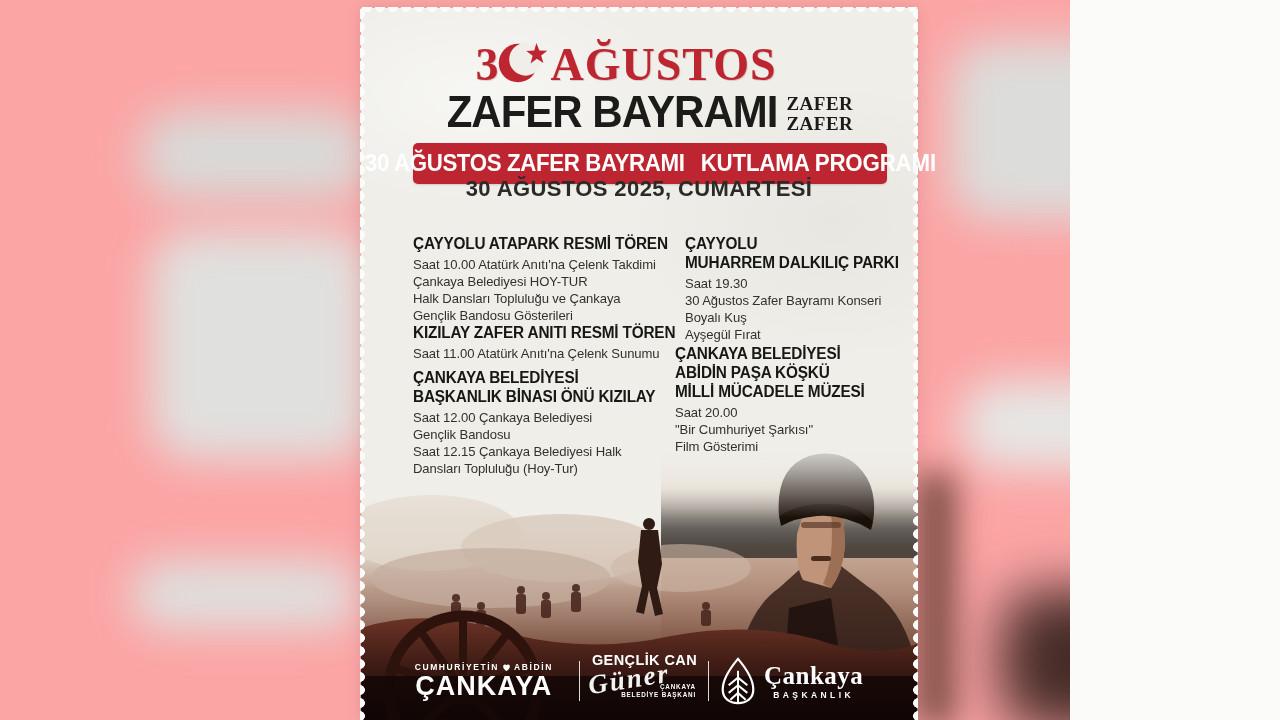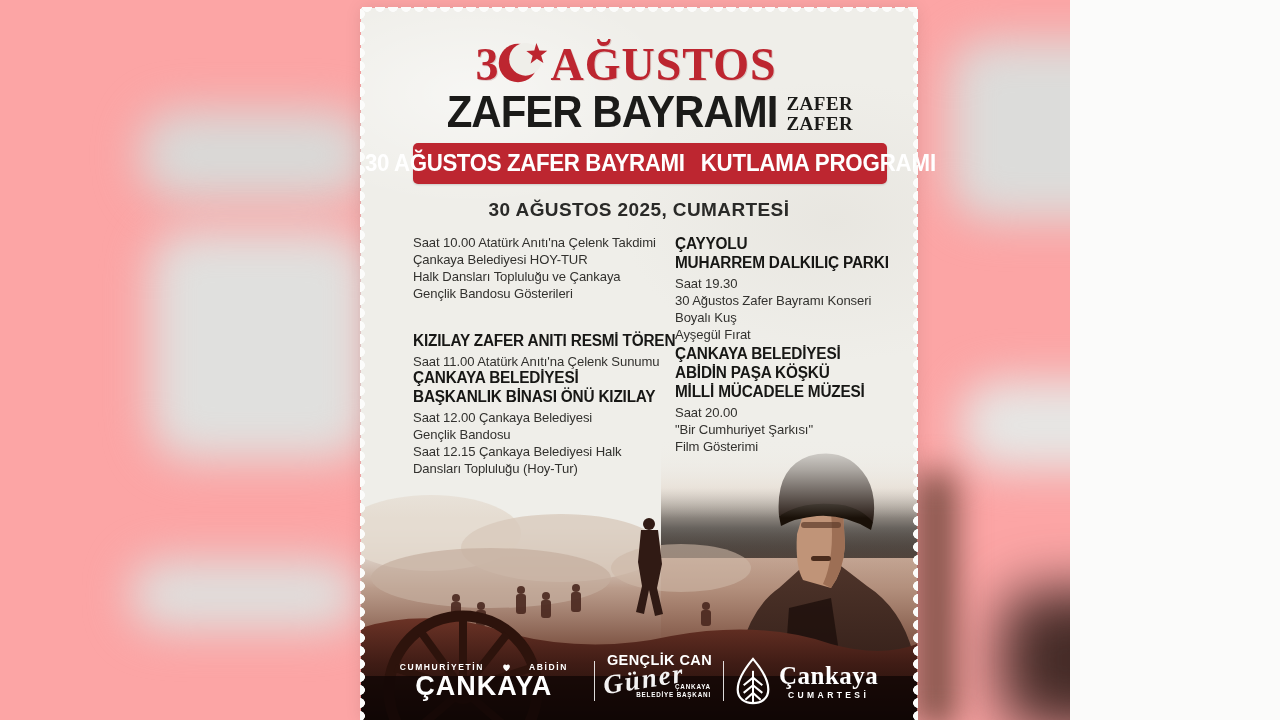--- a/index.html
+++ b/index.html
@@ -39,38 +39,38 @@
   .title2{position:absolute;top:80px;left:0;width:100%;display:flex;justify-content:center;align-items:flex-start;padding-left:22px;box-sizing:border-box;}
   .zafer{font-size:42px;font-weight:900;color:#1b1b19;letter-spacing:-1px;transform:scaleY(1.04);white-space:nowrap;}
   .kutlu{margin-left:9px;margin-top:6px;font-family:"Liberation Serif",serif;font-weight:700;font-size:19px;line-height:20px;color:#1b1b19;letter-spacing:.5px;}
 
   
   .banner{position:absolute;top:135px;left:52px;width:474px;height:41px;background:#bd2630;border-radius:5px;
       display:flex;align-items:center;justify-content:center;white-space:nowrap;box-shadow:0 1px 2px rgba(0,0,0,.15);}
   .banner .b1{color:#fff;font-size:23px;font-weight:900;letter-spacing:-.4px;transform:scaleX(.97);}
   .banner .b2{color:#fff;font-size:23px;font-weight:700;letter-spacing:-.2px;margin-left:7px;transform:scaleX(.97);}
 
-  .dateline{position:absolute;top:191px;left:0;width:100%;text-align:center;font-size:19px;font-weight:700;color:#2a2a28;letter-spacing:.4px;}
+  .dateline{position:absolute;top:168px;left:0;width:100%;text-align:center;font-size:22px;font-weight:700;color:#2a2a28;letter-spacing:.4px;}
 
   
   .prog-item{position:absolute;z-index:3;}
   .ph{font-size:16px;font-weight:900;color:#171715;line-height:19px;letter-spacing:-.2px;white-space:nowrap;transform:scaleX(.96);transform-origin:left top;}
   .ph-wrap{margin-bottom:3px;}
   .pl{font-size:13.5px;font-weight:400;color:#32312e;line-height:17px;letter-spacing:-.1px;white-space:nowrap;transform:scaleX(.97);transform-origin:left top;}
 
   
   .scene{position:absolute;left:0;top:430px;width:556px;height:282px;z-index:1;}
   .scene svg{display:block;}
   .scene-fade{position:absolute;left:0;top:430px;width:556px;height:80px;z-index:2;
       background:linear-gradient(to bottom,#efeee9 0%,rgba(239,238,233,.65) 40%,rgba(239,238,233,0) 100%);}
 
   
   .footer{position:absolute;left:0;top:640px;width:556px;height:66px;z-index:5;display:flex;align-items:center;justify-content:center;color:#fff;}
   .slogan{text-align:center;margin-right:14px;}
-  .slogan-top{font-size:8.5px;font-weight:800;letter-spacing:1.6px;display:flex;align-items:center;justify-content:center;gap:18px;}
+  .slogan-top{font-size:8.5px;font-weight:800;letter-spacing:1.6px;display:flex;align-items:center;justify-content:center;gap:3px;}
   .slogan-city{font-size:27px;font-weight:900;letter-spacing:1px;line-height:27px;margin-top:1px;}
   .fdiv{width:1px;height:40px;background:rgba(255,255,255,.85);margin:0 12px;}
   .mayor{position:relative;width:104px;height:58px;}
   .mayor-name{font-size:14.5px;font-weight:900;letter-spacing:.4px;white-space:nowrap;}
   .signature{position:absolute;left:-4px;top:12px;font-family:"Liberation Serif",serif;font-style:italic;font-weight:700;font-size:27px;transform:rotate(-9deg);letter-spacing:2px;color:#fff;opacity:.95;}
   .mayor-title{position:absolute;right:0;top:31px;text-align:right;font-size:6.3px;font-weight:700;letter-spacing:.8px;line-height:8px;}
   .muni{display:flex;align-items:center;gap:9px;}
   .muni-text{text-align:center;}
   .muni-name{font-family:"Liberation Serif",serif;font-weight:700;font-size:25px;line-height:25px;letter-spacing:.5px;}
   .muni-sub{font-size:8.5px;font-weight:700;letter-spacing:3.4px;margin-top:2px;}
@@ -106,46 +106,49 @@
     </div>
 
     <div class="banner">
       <span class="b1">30 AĞUSTOS ZAFER BAYRAMI</span>
       <span class="b2">KUTLAMA PROGRAMI</span>
     </div>
 
     <div class="dateline">30 AĞUSTOS 2025, CUMARTESİ</div>
 
     <div class="prog-item" style="left:52px;top:226px;">
+      <div class="ph-wrap">
+          <div class="ph">ÇAYYOLU ATAPARK RESMİ TÖREN</div>
+        </div>
       <div class="pl">Saat 10.00 Atatürk Anıtı'na Çelenk Takdimi</div>
       <div class="pl">Çankaya Belediyesi HOY-TUR</div>
       <div class="pl">Halk Dansları Topluluğu ve Çankaya</div>
       <div class="pl">Gençlik Bandosu Gösterileri</div>
     </div>
 
-    <div class="prog-item" style="left:52px;top:315px;margin-top:8px;">
+    <div class="prog-item" style="left:52px;top:315px;">
       <div class="ph-wrap">
           <div class="ph">KIZILAY ZAFER ANITI RESMİ TÖREN</div>
         </div>
       <div class="pl">Saat 11.00 Atatürk Anıtı'na Çelenk Sunumu</div>
     </div>
 
     <div class="prog-item" style="left:52px;top:360px;">
       <div class="ph-wrap">
         <div class="ph">ÇANKAYA BELEDİYESİ</div>
         <div class="ph">BAŞKANLIK BİNASI ÖNÜ KIZILAY</div>
       </div>
       <div class="pl">Saat 12.00 Çankaya Belediyesi</div>
       <div class="pl">Gençlik Bandosu</div>
       <div class="pl">Saat 12.15 Çankaya Belediyesi Halk</div>
       <div class="pl">Dansları Topluluğu (Hoy-Tur)</div>
     </div>
 
 
-    <div class="prog-item" style="left:314px;top:226px;">
+    <div class="prog-item" style="left:324px;top:226px;">
       <div class="ph-wrap">
         <div class="ph">ÇAYYOLU</div>
         <div class="ph">MUHARREM DALKILIÇ PARKI</div>
       </div>
       <div class="pl">Saat 19.30</div>
       <div class="pl">30 Ağustos Zafer Bayramı Konseri</div>
       <div class="pl">Boyalı Kuş</div>
       <div class="pl">Ayşegül Fırat</div>
     </div>
 
@@ -282,21 +285,21 @@
       <div class="muni">
         <svg width="34" height="48" viewBox="0 0 40 56">
           <path d="M20,2 C31,15 38,26 38,38 C38,48.5 30,54 20,54 C10,54 2,48.5 2,38 C2,26 9,15 20,2 Z" fill="none" stroke="#fff" stroke-width="2.6"></path>
           <line x1="20" y1="16" x2="20" y2="54" stroke="#fff" stroke-width="2.4"></line>
           <path d="M9,33 L20,24 L31,33" fill="none" stroke="#fff" stroke-width="2.4"></path>
           <path d="M9,42 L20,33 L31,42" fill="none" stroke="#fff" stroke-width="2.4"></path>
           <path d="M11,50 L20,42 L29,50" fill="none" stroke="#fff" stroke-width="2.4"></path>
         </svg>
         <div class="muni-text">
           <div class="muni-name">Çankaya</div>
-          <div class="muni-sub">CUMARTESİ</div>
+          <div class="muni-sub">BAŞKANLIK</div>
         </div>
       </div>
     </div>
 
     <div class="perf-top"></div>
     <div class="perf-left"></div>
     <div class="perf-right"></div>
   </div>
 
 </div>

